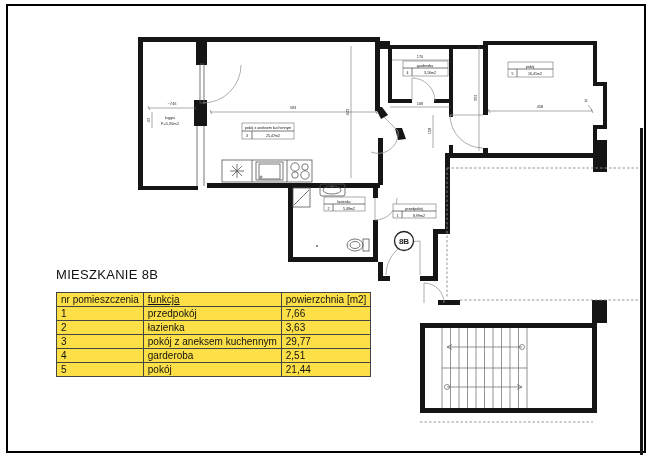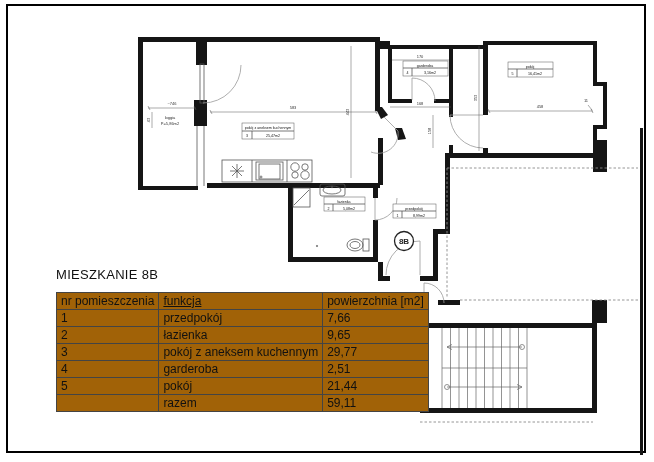--- a/index.html
+++ b/index.html
@@ -3,21 +3,21 @@
 <meta charset="utf-8">
 <style>
   html,body{margin:0;padding:0;background:#e8e8e8;}
   .page{position:relative;width:654px;height:462px;background:#ffffff;overflow:hidden;
         font-family:"Liberation Sans",sans-serif;color:#111;padding-left:18px;}
   .sheet-frame{position:absolute;left:6px;top:4px;width:640px;height:449px;
         border:2px solid #000;box-sizing:border-box;pointer-events:none;}
   .plan-svg{position:absolute;left:0;top:0;}
   .plan-title{position:absolute;left:56px;top:267px;font-size:13px;letter-spacing:.3px;color:#111;}
   .rooms-table{position:absolute;left:56px;top:292px;border-collapse:collapse;table-layout:fixed;
-        font-size:12px;color:#111;background:#a16207;}
+        font-size:10px;color:#111;background:#fde047;}
   .rooms-table td,.rooms-table th{border:1px solid #444;font-weight:normal;text-align:left;
         padding:1px 4px;height:10px;white-space:nowrap;overflow:hidden;}
   .col-nr{width:72px;} .col-fn{width:118px;text-decoration:underline;} .col-ar{width:76px;}
   .razem-cell{text-align:right;}
   svg text{fill:#222;}
   .dimtxt{font-size:4px;fill:#333;}
   .lbltxt{font-size:3.6px;fill:#111;}
   .lblbox{fill:#fff;stroke:#555;stroke-width:.5;}
   .wall{fill:#151515;}
   .thin{stroke:#555;stroke-width:.8;fill:none;}
@@ -287,37 +287,32 @@
       <th class="col-ar">powierzchnia [m2]</th>
     </tr>
     <tr>
       <td>1</td>
       <td>przedpokój</td>
       <td>7,66</td>
     </tr>
     <tr>
       <td>2</td>
       <td>łazienka</td>
-      <td>9,65</td>
+      <td>3,63</td>
     </tr>
     <tr>
       <td>3</td>
       <td>pokój z aneksem kuchennym</td>
       <td>29,77</td>
     </tr>
     <tr>
       <td>4</td>
       <td>garderoba</td>
       <td>2,51</td>
     </tr>
     <tr>
       <td>5</td>
       <td>pokój</td>
       <td>21,44</td>
     </tr>
-    <tr>
-      <td></td>
-      <td class="razem-cell">razem</td>
-      <td>59,11</td>
-    </tr>
   </tbody>
     </table>
 </div>
 
 </body></html>

